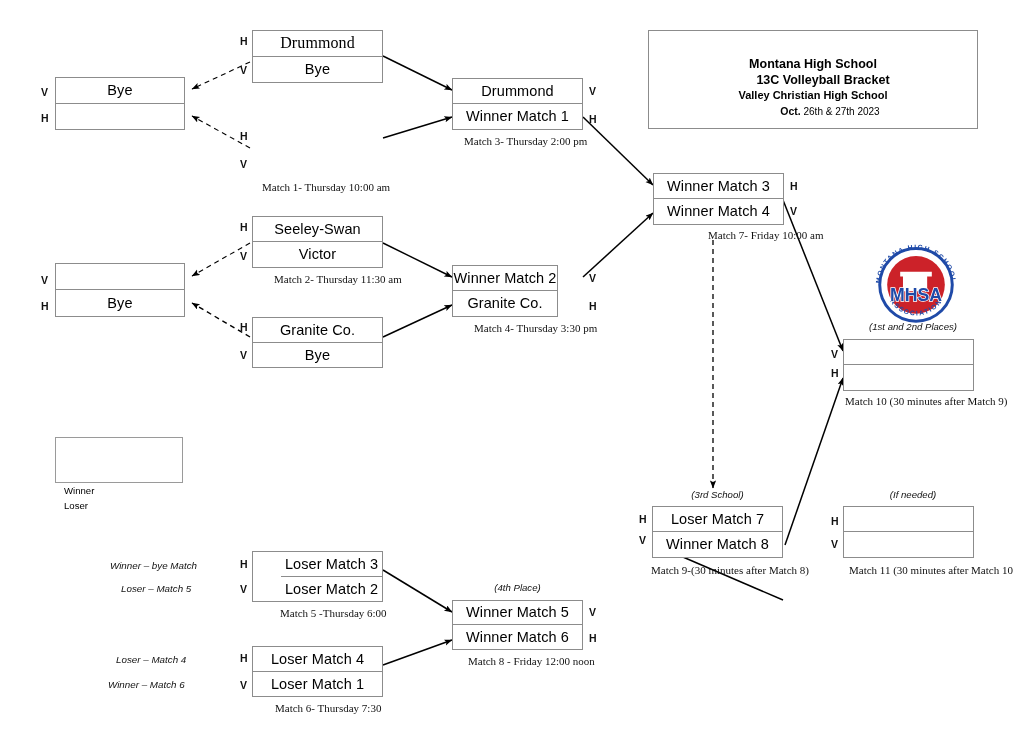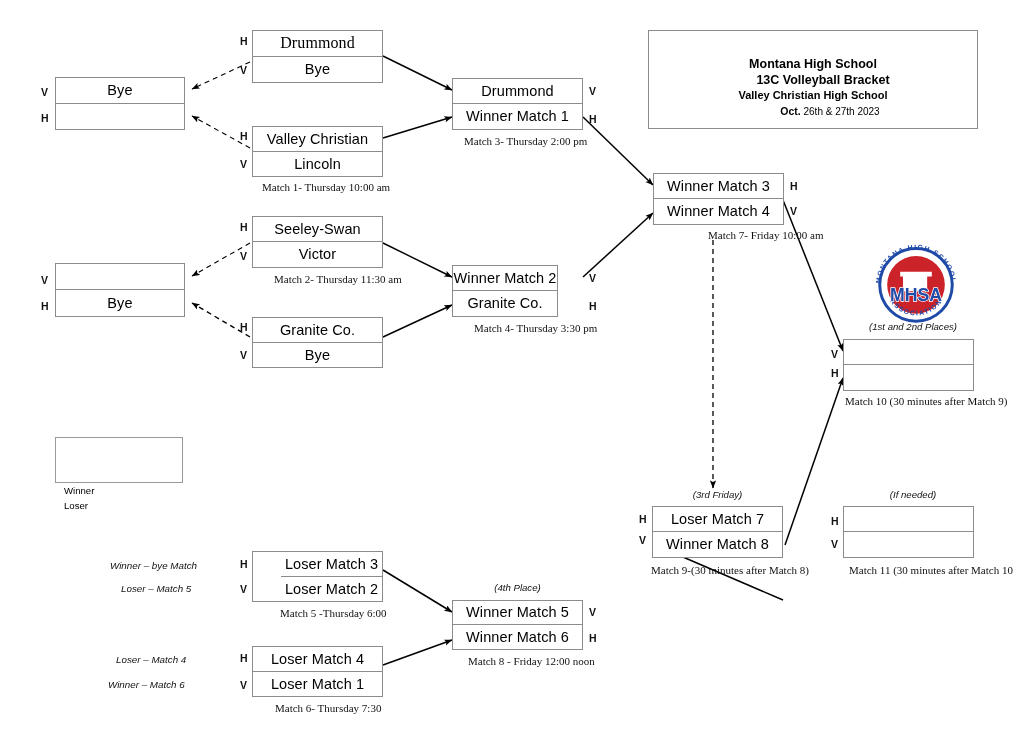--- a/index.html
+++ b/index.html
@@ -150,24 +150,20 @@
   <span class="seed" style="left:41px;top:87px;">V</span>
   <span class="seed" style="left:41px;top:113px;">H</span>
 
   <div class="mbox serif" style="left:252px;top:30px;width:131px;height:53px;">
     <div class="slot top">Drummond</div>
     <div class="slot bottom">Bye</div>
   </div>
   <span class="seed" style="left:240px;top:36px;">H</span>
   <span class="seed" style="left:240px;top:65px;">V</span>
 
-  <div class="mbox" style="left:252px;top:126px;width:131px;height:51px;">
-    <div class="slot top">Valley Christian</div>
-    <div class="slot bottom">Lincoln</div>
-  </div>
   <span class="seed" style="left:240px;top:131px;">H</span>
   <span class="seed" style="left:240px;top:159px;">V</span>
   <span class="cap" style="left:262px;top:182px;">Match 1- Thursday 10:00 am</span>
 
   <div class="mbox" style="left:452px;top:78px;width:131px;height:52px;">
     <div class="slot top">Drummond</div>
     <div class="slot bottom">Winner Match 1</div>
   </div>
   <span class="seed" style="left:589px;top:86px;">V</span>
   <span class="seed" style="left:589px;top:114px;">H</span>
@@ -213,21 +209,21 @@
 
   <span class="place" style="left:843px;top:322px;width:140px;">(1st and 2nd Places)</span>
   <div class="mbox" style="left:843px;top:339px;width:131px;height:52px;">
     <div class="slot top"></div>
     <div class="slot bottom"></div>
   </div>
   <span class="seed" style="left:831px;top:349px;">V</span>
   <span class="seed" style="left:831px;top:368px;">H</span>
   <span class="cap" style="left:845px;top:396px;">Match 10 (30 minutes after Match 9)</span>
 
-  <span class="place" style="left:652px;top:490px;width:131px;">(3rd Friday)</span>
+  <span class="place" style="left:652px;top:490px;width:131px;">(3rd School)</span>
   <div class="mbox" style="left:652px;top:506px;width:131px;height:52px;">
     <div class="slot top">Loser Match 7</div>
     <div class="slot bottom">Winner Match 8</div>
   </div>
   <span class="seed" style="left:639px;top:514px;">H</span>
   <span class="seed" style="left:639px;top:535px;">V</span>
   <span class="cap" style="left:651px;top:565px;">Match 9-(30 minutes after Match 8)</span>
 
   <span class="place" style="left:843px;top:490px;width:140px;">(If needed)</span>
   <div class="mbox" style="left:843px;top:506px;width:131px;height:52px;">

